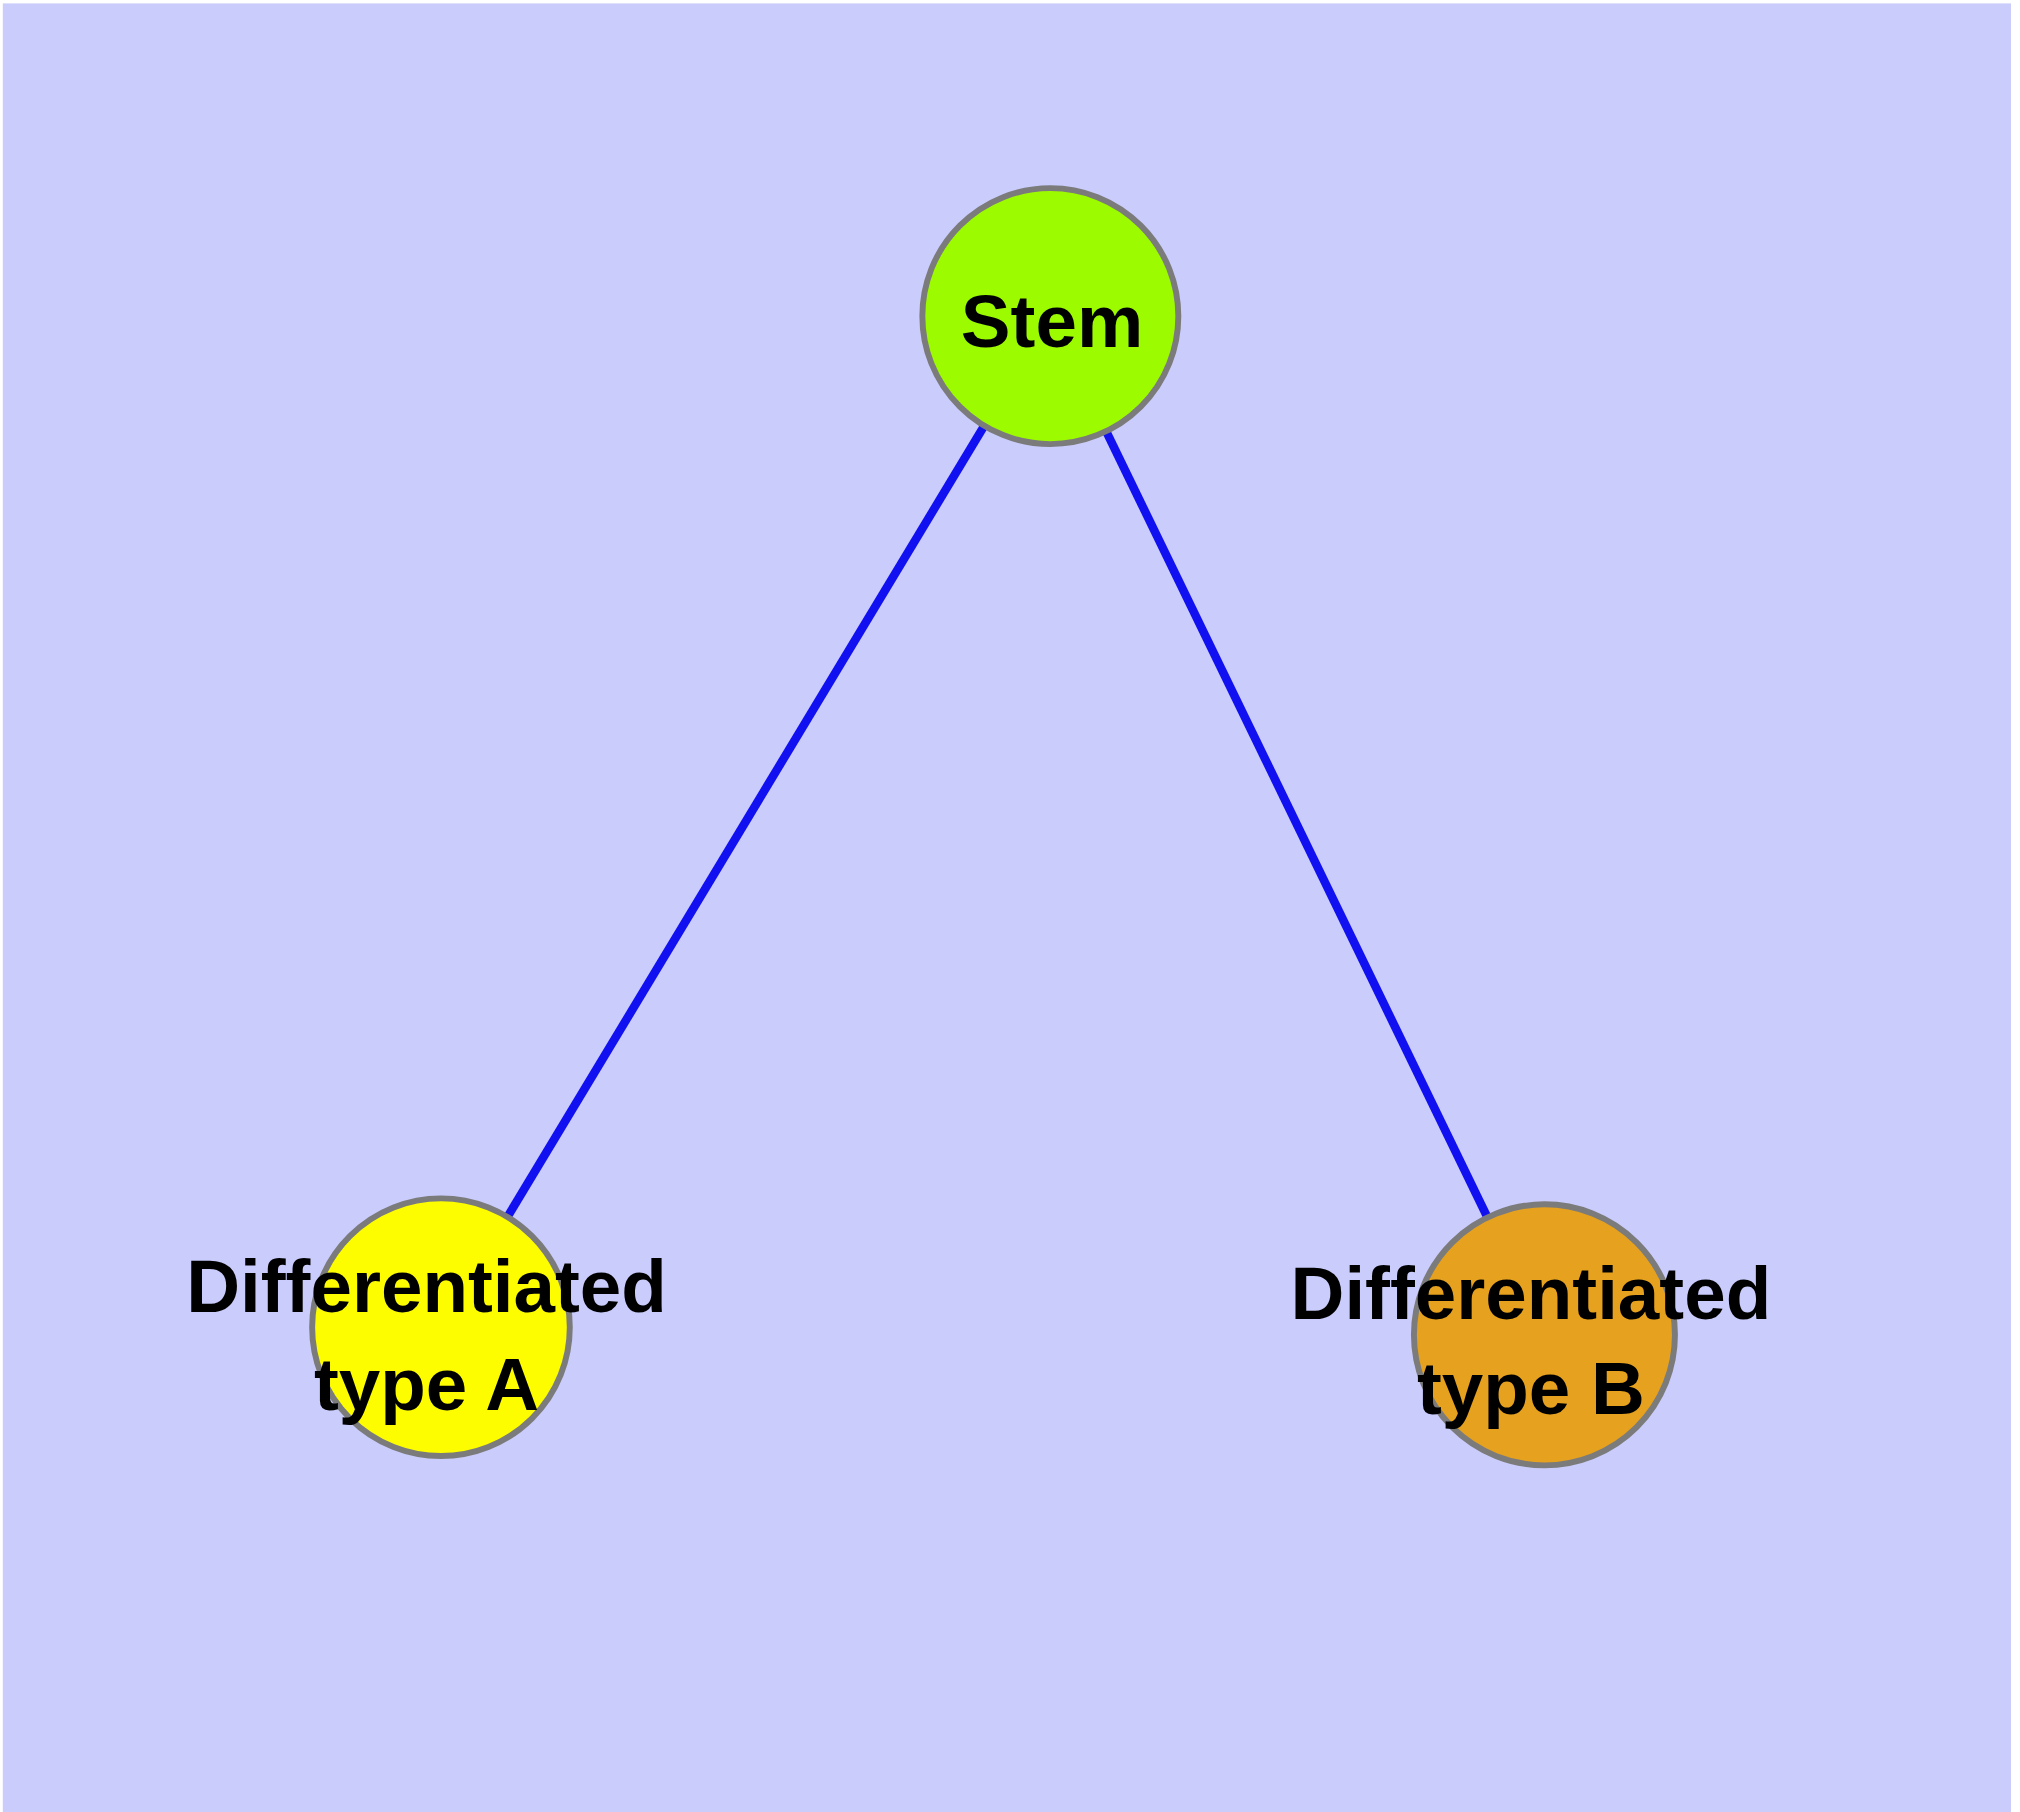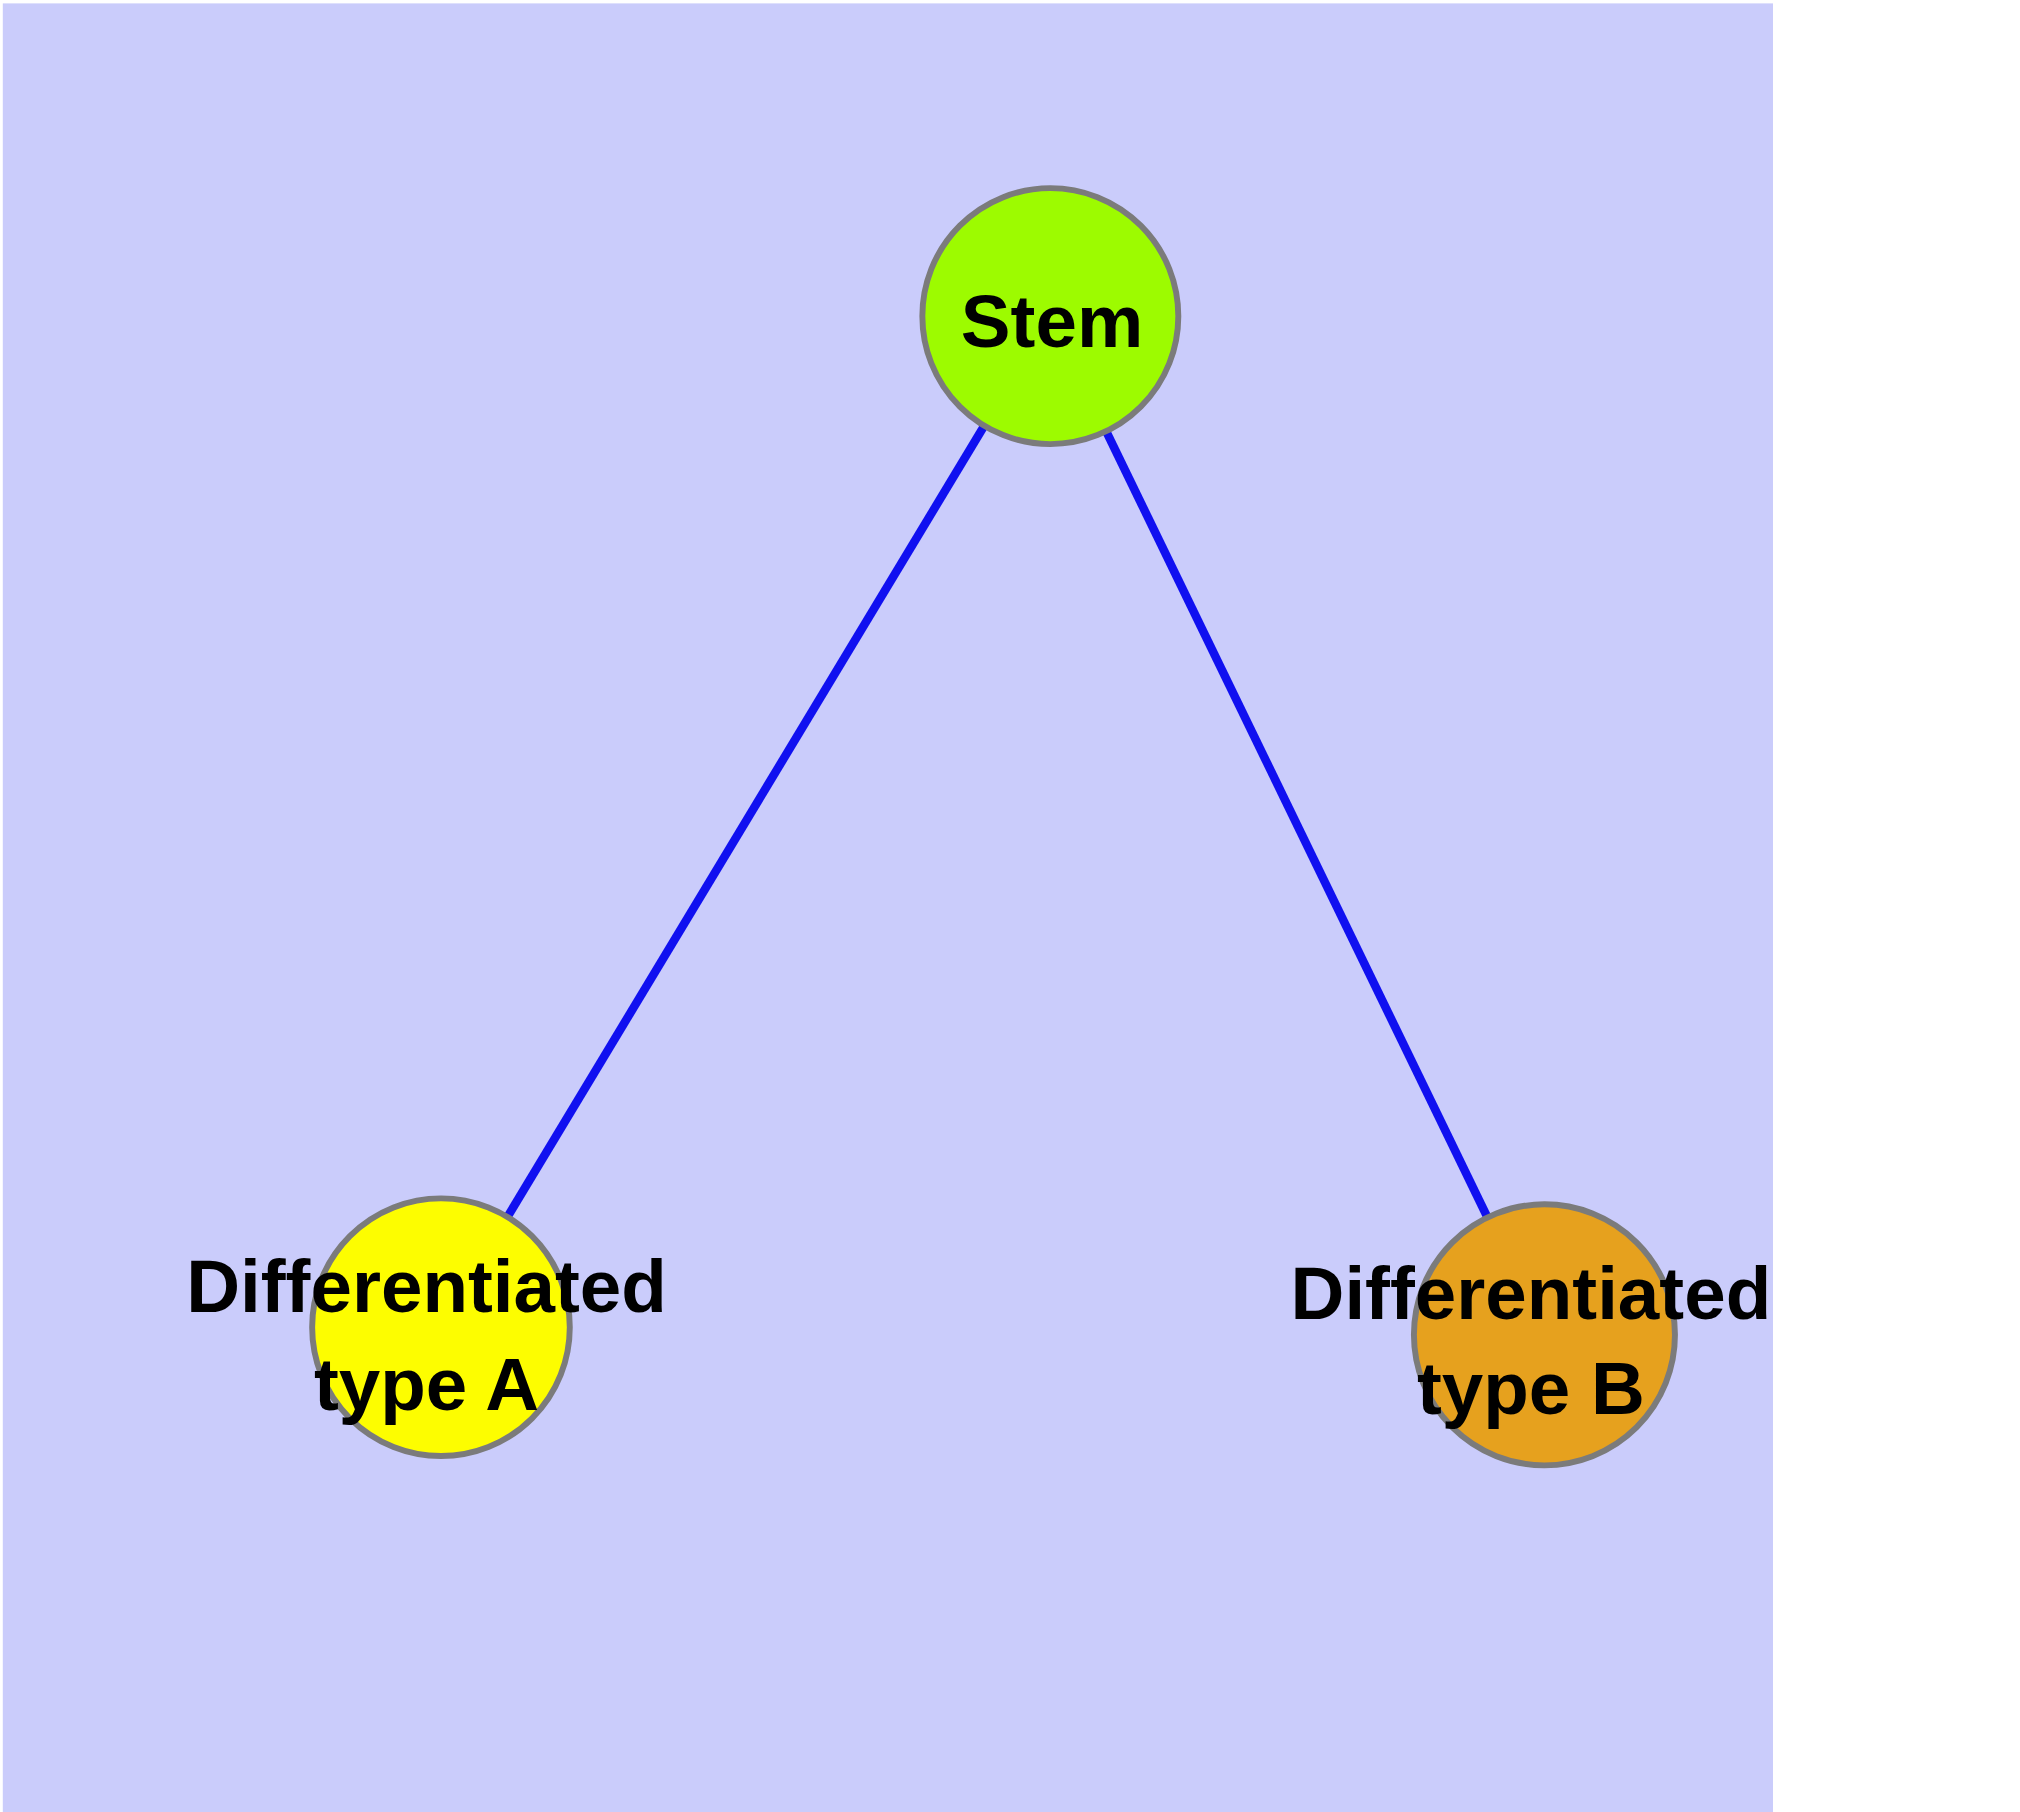--- a/index.html
+++ b/index.html
@@ -2,21 +2,21 @@
 <html style="font-size:13.6px"><head>
 <meta charset="utf-8">
 <style>
   html, body {
     margin: 0;
     padding: 0;
     background: #ffffff;
   }
   .stage {
     position: relative;
-    width: 1773px;
+    width: 2011px;
     height: 1812px;
     overflow: hidden;
   }
   svg.diagram {
     display: block;
     width: 2021px;
     height: 1812px;
   }
   .edge {
     fill: none;

